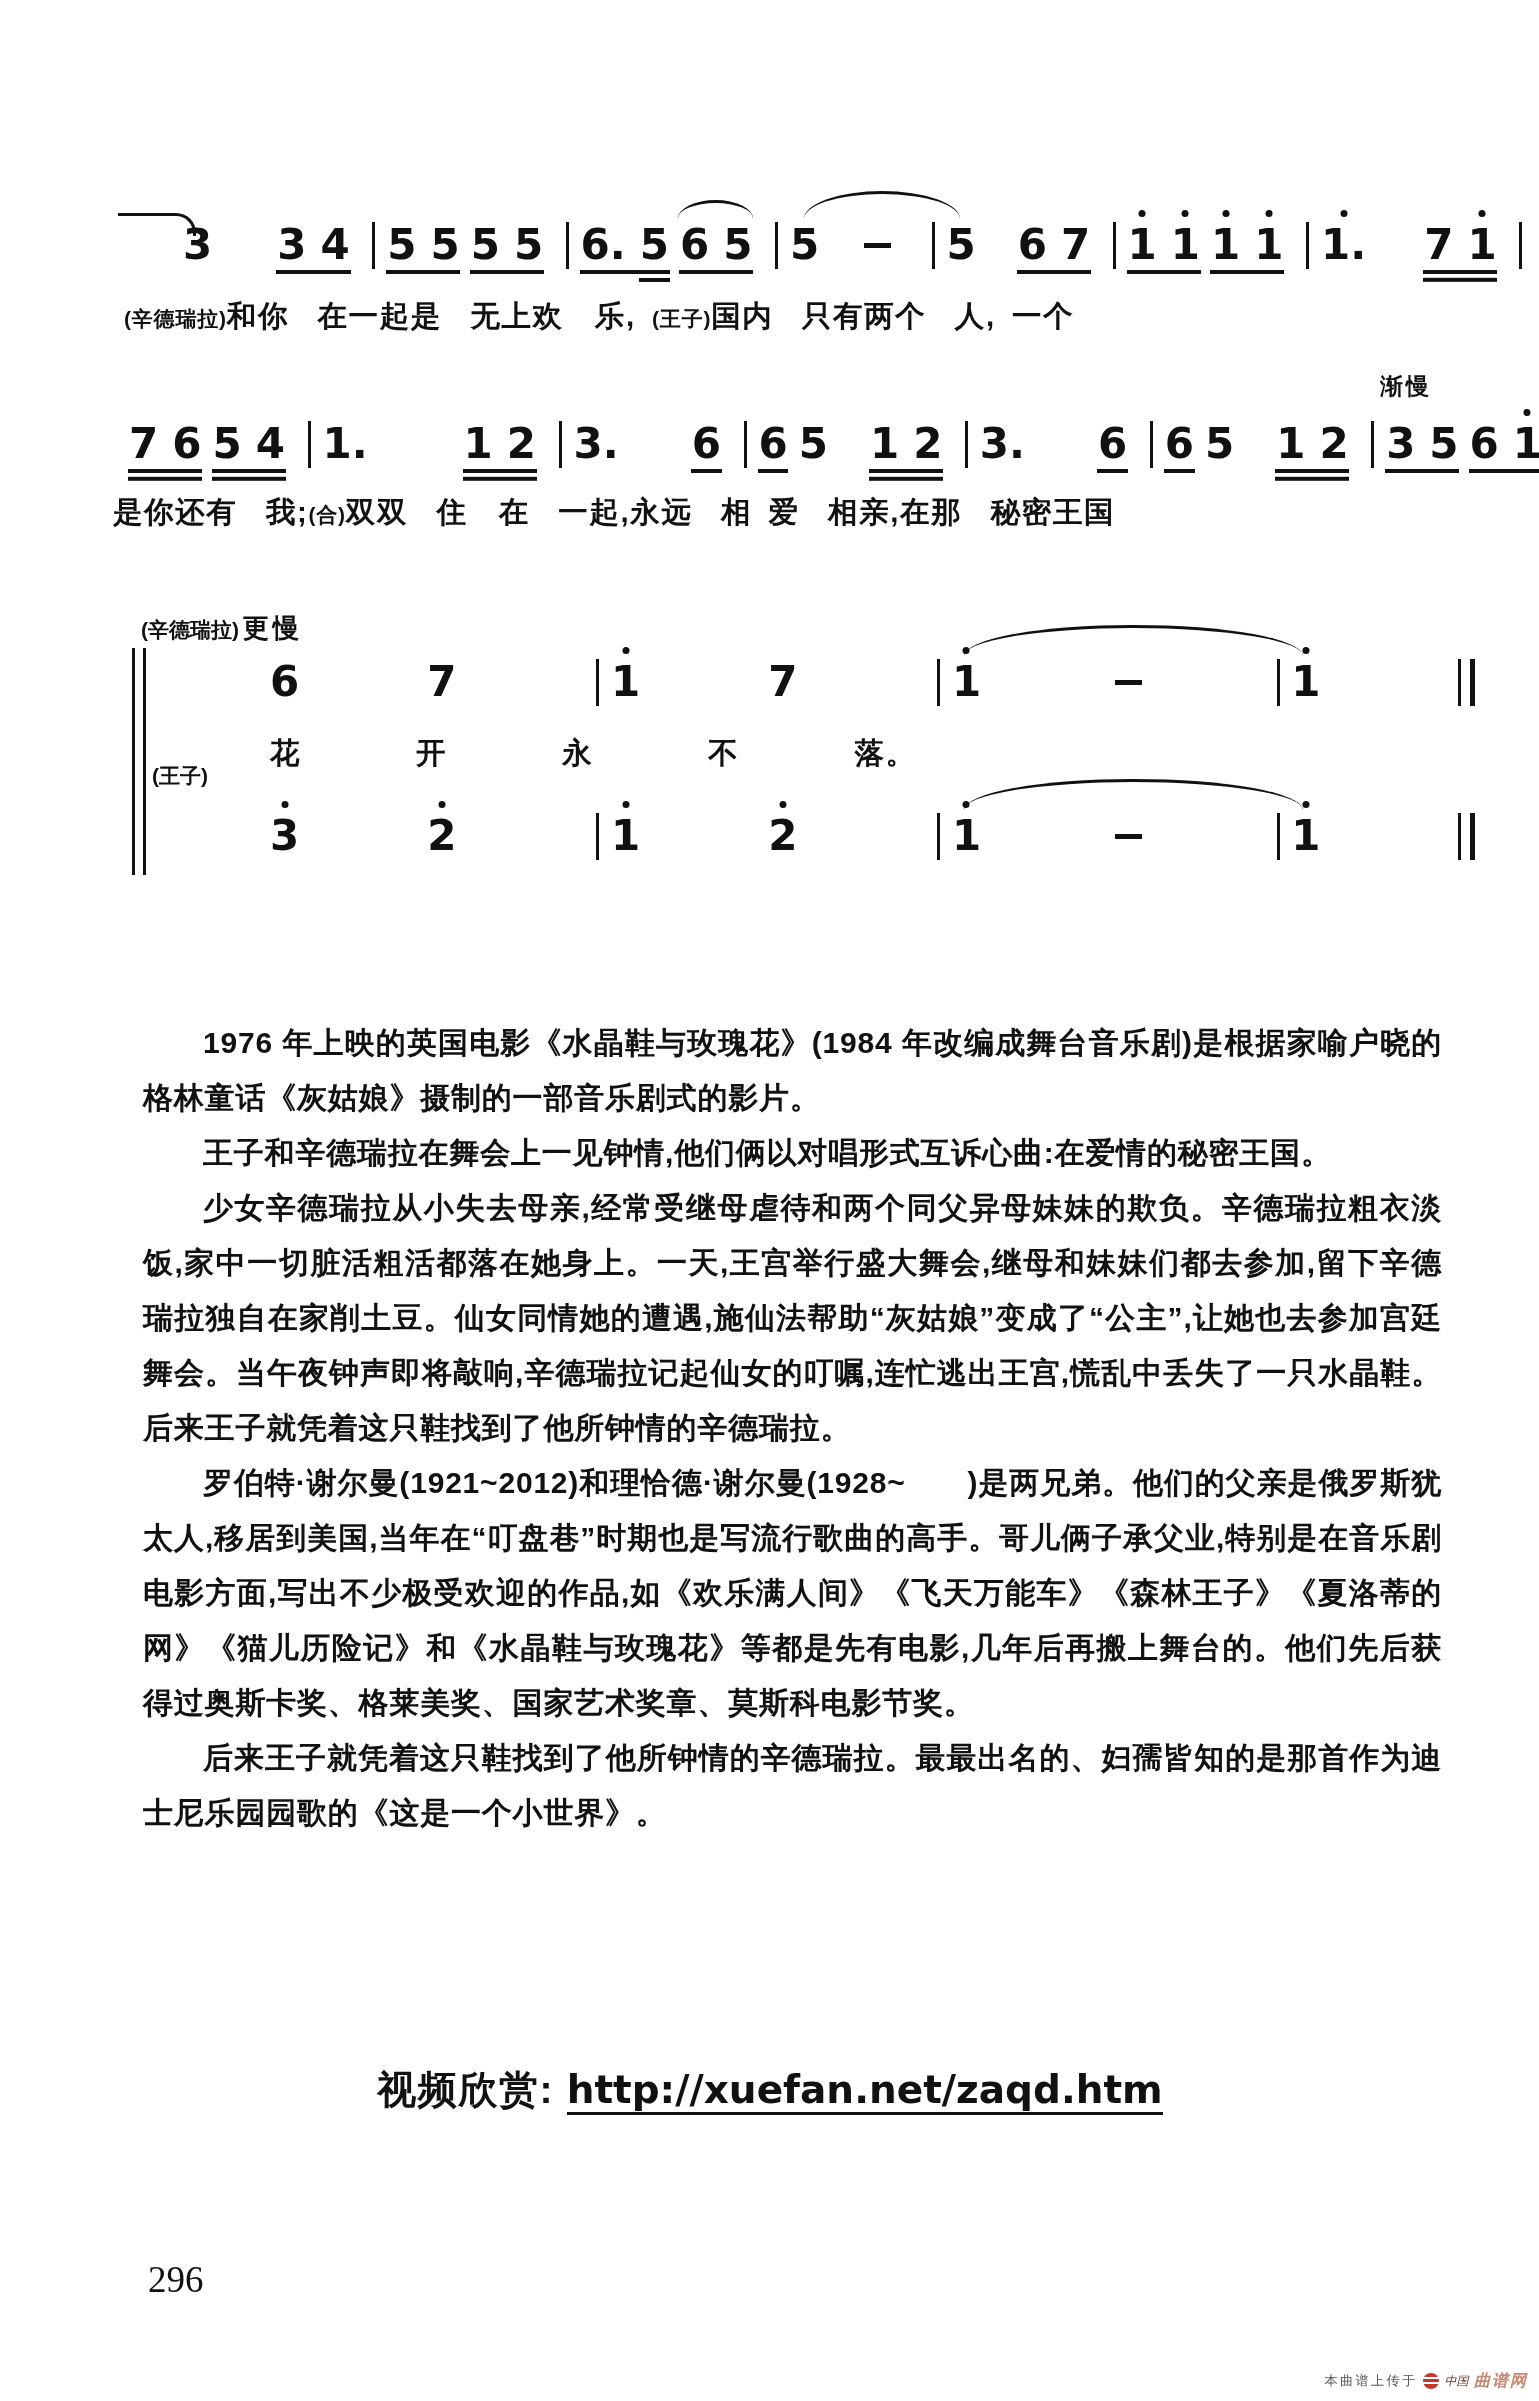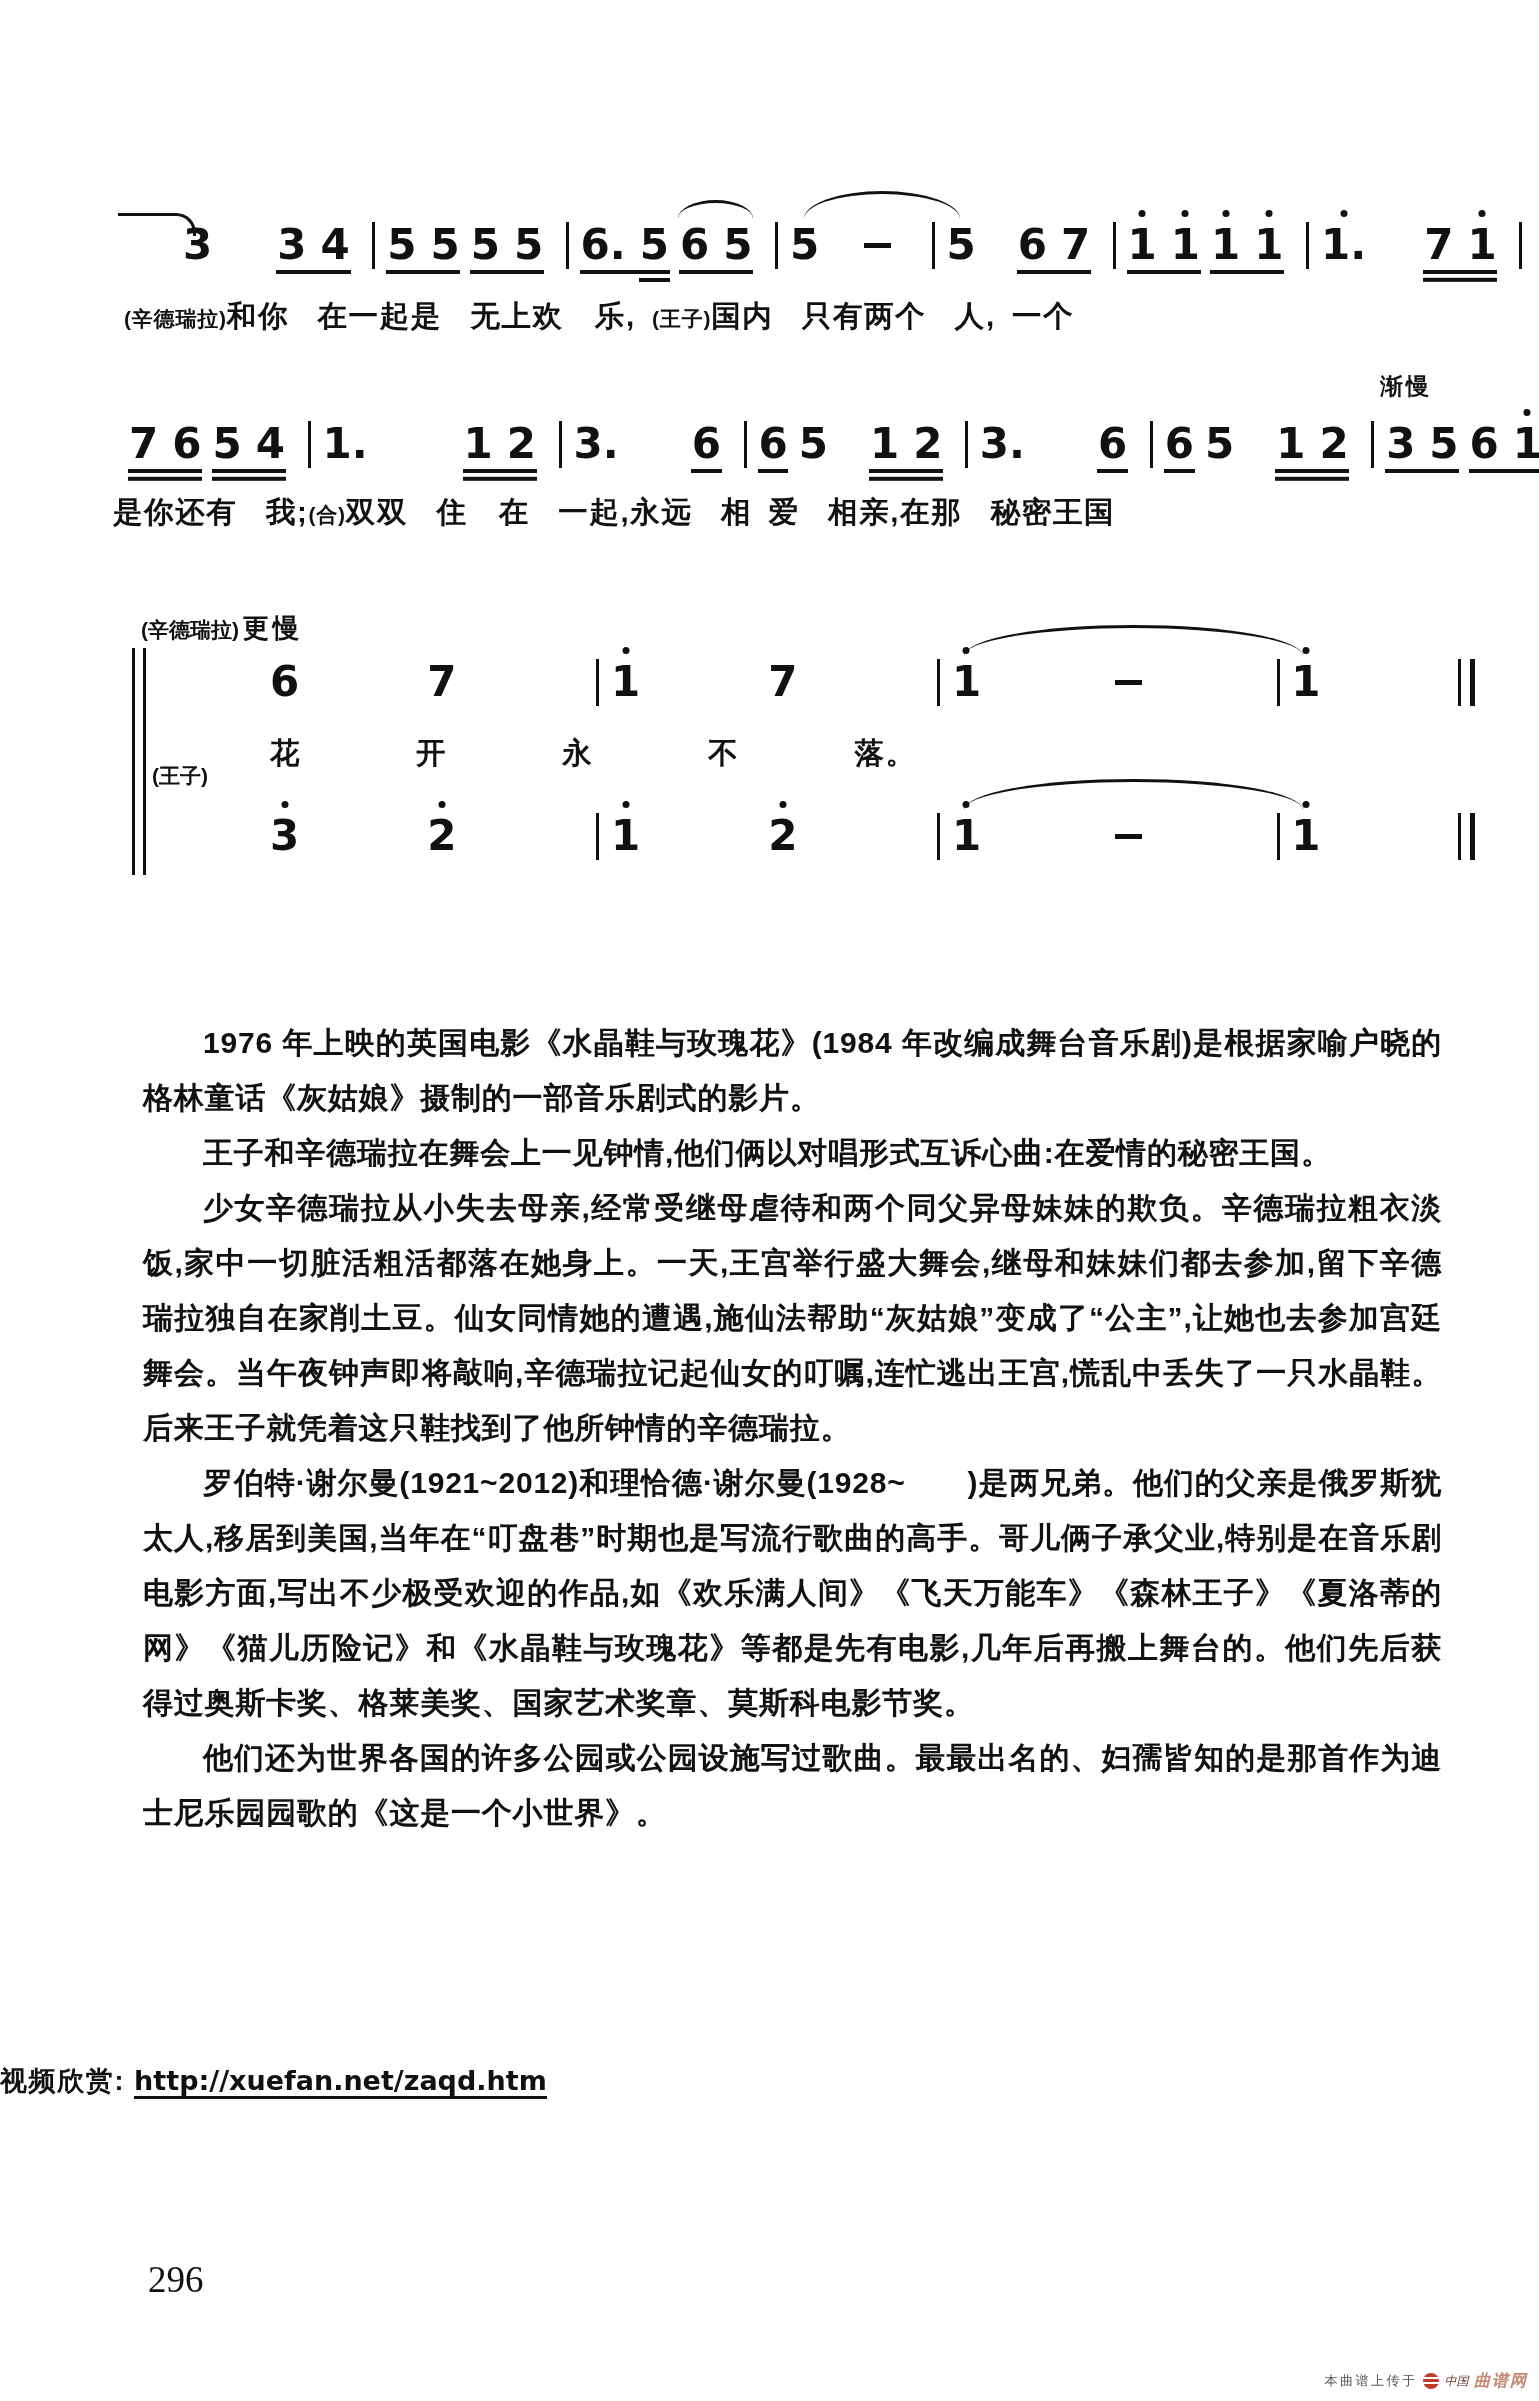--- a/index.html
+++ b/index.html
@@ -40,22 +40,22 @@
   .voice-label{position:absolute;left:152px;top:762px;font-size:21px;font-weight:700;}
   .bracket{position:absolute;left:132px;top:648px;width:7.8px;height:227px;
         border-left:3.1px solid #111;border-right:3.1px solid #111;}
 
   
   .article{position:absolute;left:143px;top:1015px;width:1299px;font-size:30px;line-height:55px;
         font-weight:700;text-align:justify;letter-spacing:0.8px;}
   .article p{margin:0;text-indent:2em;}
 
   
-  .video-line{position:absolute;top:2063px;left:0;width:100%;
-        font-size:27px;font-weight:700;letter-spacing:1.6px;}
+  .video-line{position:absolute;top:2063px;left:0;width:100%;text-align:center;
+        font-size:39px;font-weight:700;letter-spacing:1.6px;}
   .video-line a{color:#111;text-decoration:none;border-bottom:3.9px solid #111;
         font-family:"DejaVu Sans",sans-serif;letter-spacing:0;}
   .page-number{position:absolute;left:148px;top:2258px;font-family:"Liberation Serif",serif;
         font-size:37px;}
   .watermark{position:absolute;right:12.4px;top:2370px;display:flex;align-items:center;gap:5.4px;
         font-size:13.2px;}
   .wm-pre{color:#555;letter-spacing:2.3px;margin-left:20px;}
   .wm-logo{width:16.3px;height:16.3px;border-radius:50%;flex:none;
         background:linear-gradient(#c0392b 28%,#fff 28% 38%,#c0392b 38% 58%,#fff 58% 68%,#c0392b 68%);}
   .wm-cn{color:#63352a;font-weight:400;font-style:italic;font-size:12px;}
@@ -182,21 +182,21 @@
       <span class="sp" style="width: 117px;"></span>
       <span class="bar2"></span>
       <div class="arc" style="left: 694px; width: 339px; height: 28px; top: -34px;"></div>
     </div>
 
   <div class="article">
     <p>1976 年上映的英国电影《水晶鞋与玫瑰花》(1984 年改编成舞台音乐剧)是根据家喻户晓的格林童话《灰姑娘》摄制的一部音乐剧式的影片。</p>
     <p>王子和辛德瑞拉在舞会上一见钟情,他们俩以对唱形式互诉心曲:在爱情的秘密王国。</p>
     <p>少女辛德瑞拉从小失去母亲,经常受继母虐待和两个同父异母妹妹的欺负。辛德瑞拉粗衣淡饭,家中一切脏活粗活都落在她身上。一天,王宫举行盛大舞会,继母和妹妹们都去参加,留下辛德瑞拉独自在家削土豆。仙女同情她的遭遇,施仙法帮助“灰姑娘”变成了“公主”,让她也去参加宫廷舞会。当午夜钟声即将敲响,辛德瑞拉记起仙女的叮嘱,连忙逃出王宫,慌乱中丢失了一只水晶鞋。后来王子就凭着这只鞋找到了他所钟情的辛德瑞拉。</p>
     <p>罗伯特·谢尔曼(1921~2012)和理恰德·谢尔曼(1928~　　)是两兄弟。他们的父亲是俄罗斯犹太人,移居到美国,当年在“叮盘巷”时期也是写流行歌曲的高手。哥儿俩子承父业,特别是在音乐剧电影方面,写出不少极受欢迎的作品,如《欢乐满人间》《飞天万能车》《森林王子》《夏洛蒂的网》《猫儿历险记》和《水晶鞋与玫瑰花》等都是先有电影,几年后再搬上舞台的。他们先后获得过奥斯卡奖、格莱美奖、国家艺术奖章、莫斯科电影节奖。</p>
-    <p>他们还为世界各国的许多公园或公园设施写过歌曲。最最出名的、妇孺皆知的是那首作为迪士尼乐园园歌的《这是一个小世界》。</p>
+    <p>后来王子就凭着这只鞋找到了他所钟情的辛德瑞拉。最最出名的、妇孺皆知的是那首作为迪士尼乐园园歌的《这是一个小世界》。</p>
   </div>
 
   <div class="video-line">
     <span>视频欣赏:</span>
     <a href="#">http://xuefan.net/zaqd.htm</a>
   </div>
 
   <div class="page-number">296</div>
 
   <div class="watermark">

